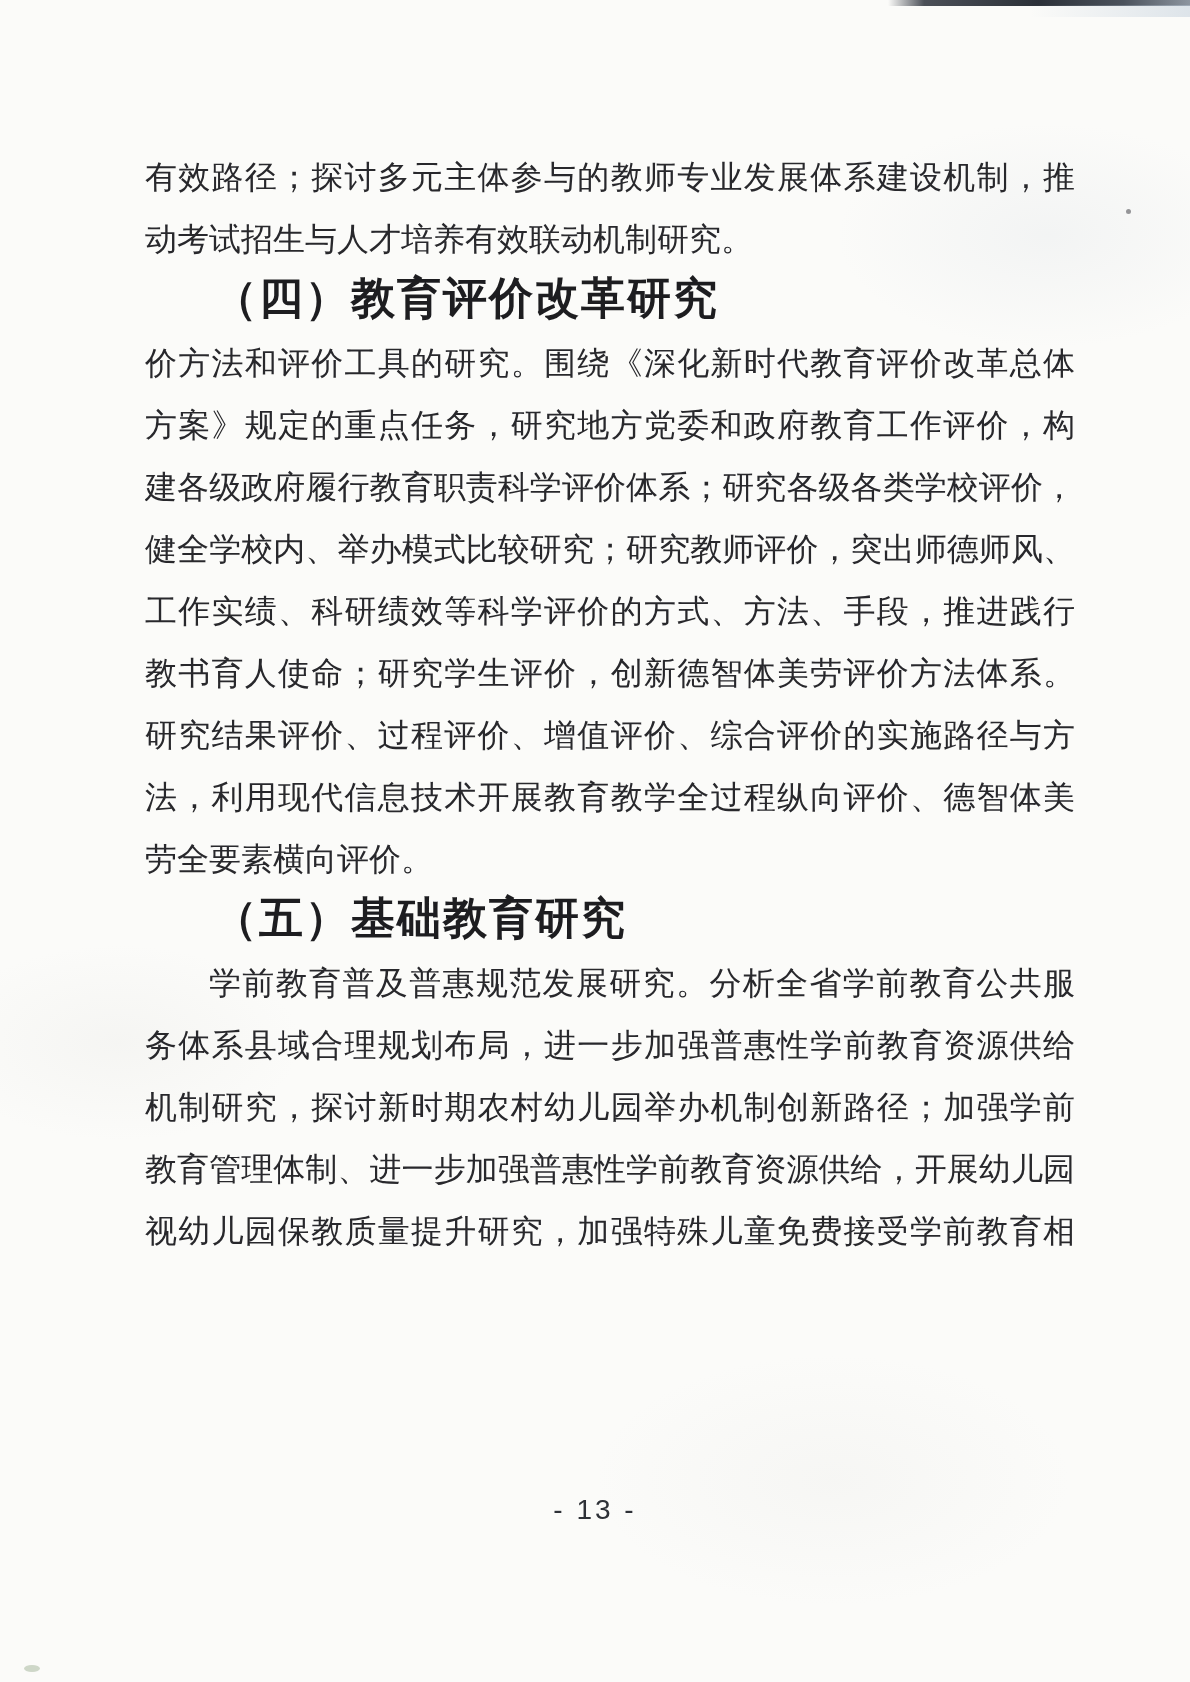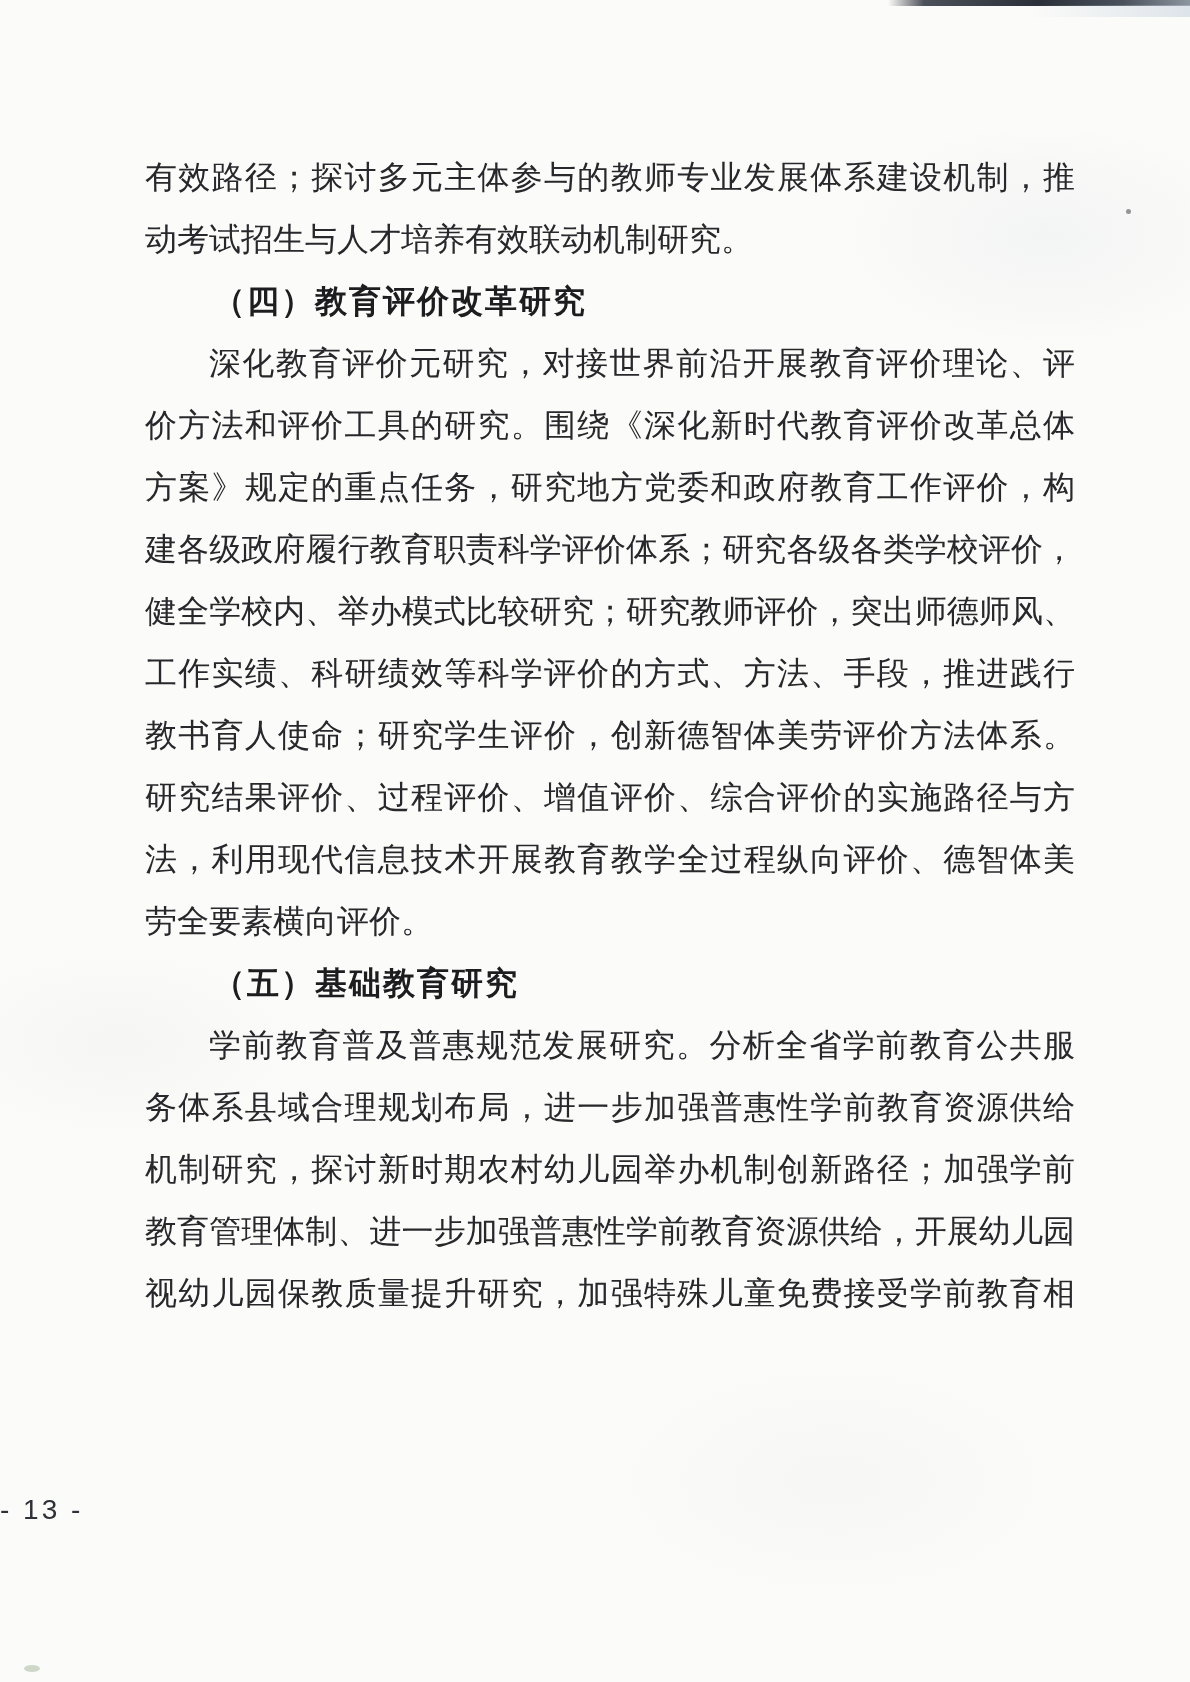--- a/index.html
+++ b/index.html
@@ -80,35 +80,36 @@
   }
   .line.short {
     text-align: center;
     text-align-last: left;
   }
   .line.indent { text-indent: 64px; }
   .heading {
     height: 62px;
     line-height: 62px;
     padding-left: 68px;
-    font-size: 32px;
+    font-size: 44px;
     font-weight: bold;
     color: #1d1d20;
     letter-spacing: 2px;
     white-space: nowrap;
     overflow: hidden;
+    font-family: Liberation Mono, monospace;
   }
   .page-number {
     position: absolute;
     top: 1488px;
     left: 0;
     width: 100%;
     height: 44px;
     line-height: 44px;
-    text-align: left;
+    text-align: center;
     font-family: "Liberation Sans", "DejaVu Sans", sans-serif;
     font-size: 28px;
     color: #2e3137;
     letter-spacing: 3px;
   }
 </style>
 </head>
 <body>
 
 <div class="sheet">
@@ -117,21 +118,20 @@
   <div class="artifact-top-smudge"></div>
   <div class="artifact-dot"></div>
   <div class="artifact-speck-bl"></div>
 
   <div class="text-col">
 
     <div class="line">有效路径；探讨多元主体参与的教师专业发展体系建设机制，推</div>
     <div class="line short">动考试招生与人才培养有效联动机制研究。</div>
 
     <div class="heading">（四）教育评价改革研究</div>
-    <div class="line indent">深化教育评价元研究，对接世界前沿开展教育评价理论、评</div>
     <div class="line">价方法和评价工具的研究。围绕《深化新时代教育评价改革总体</div>
     <div class="line">方案》规定的重点任务，研究地方党委和政府教育工作评价，构</div>
     <div class="line">建各级政府履行教育职责科学评价体系；研究各级各类学校评价，</div>
     <div class="line">健全学校内、举办模式比较研究；研究教师评价，突出师德师风、</div>
     <div class="line">工作实绩、科研绩效等科学评价的方式、方法、手段，推进践行</div>
     <div class="line">教书育人使命；研究学生评价，创新德智体美劳评价方法体系。</div>
     <div class="line">研究结果评价、过程评价、增值评价、综合评价的实施路径与方</div>
     <div class="line">法，利用现代信息技术开展教育教学全过程纵向评价、德智体美</div>
     <div class="line short">劳全要素横向评价。</div>
 

